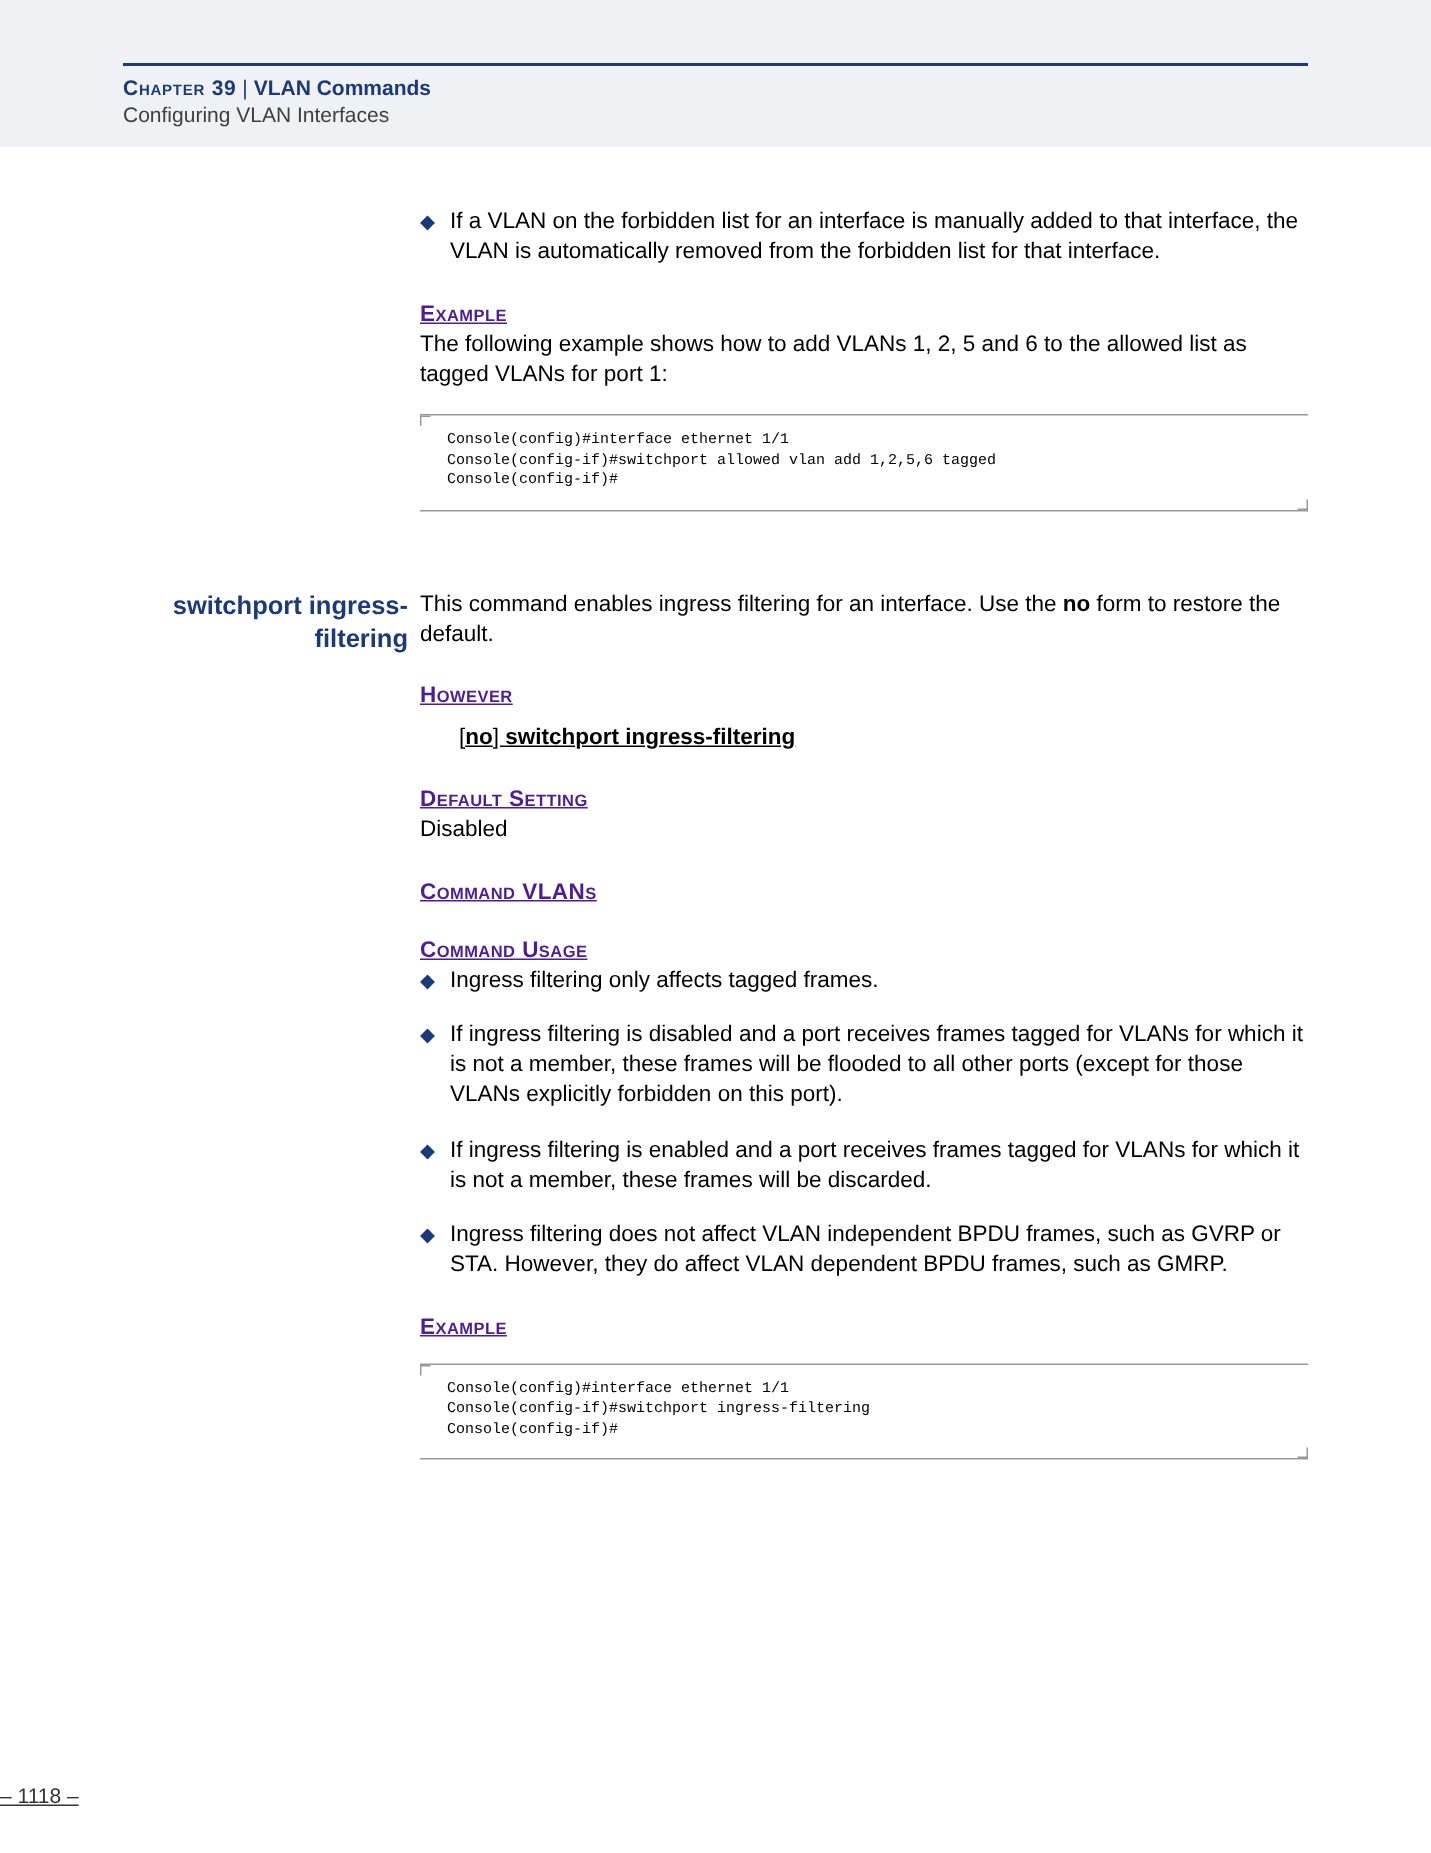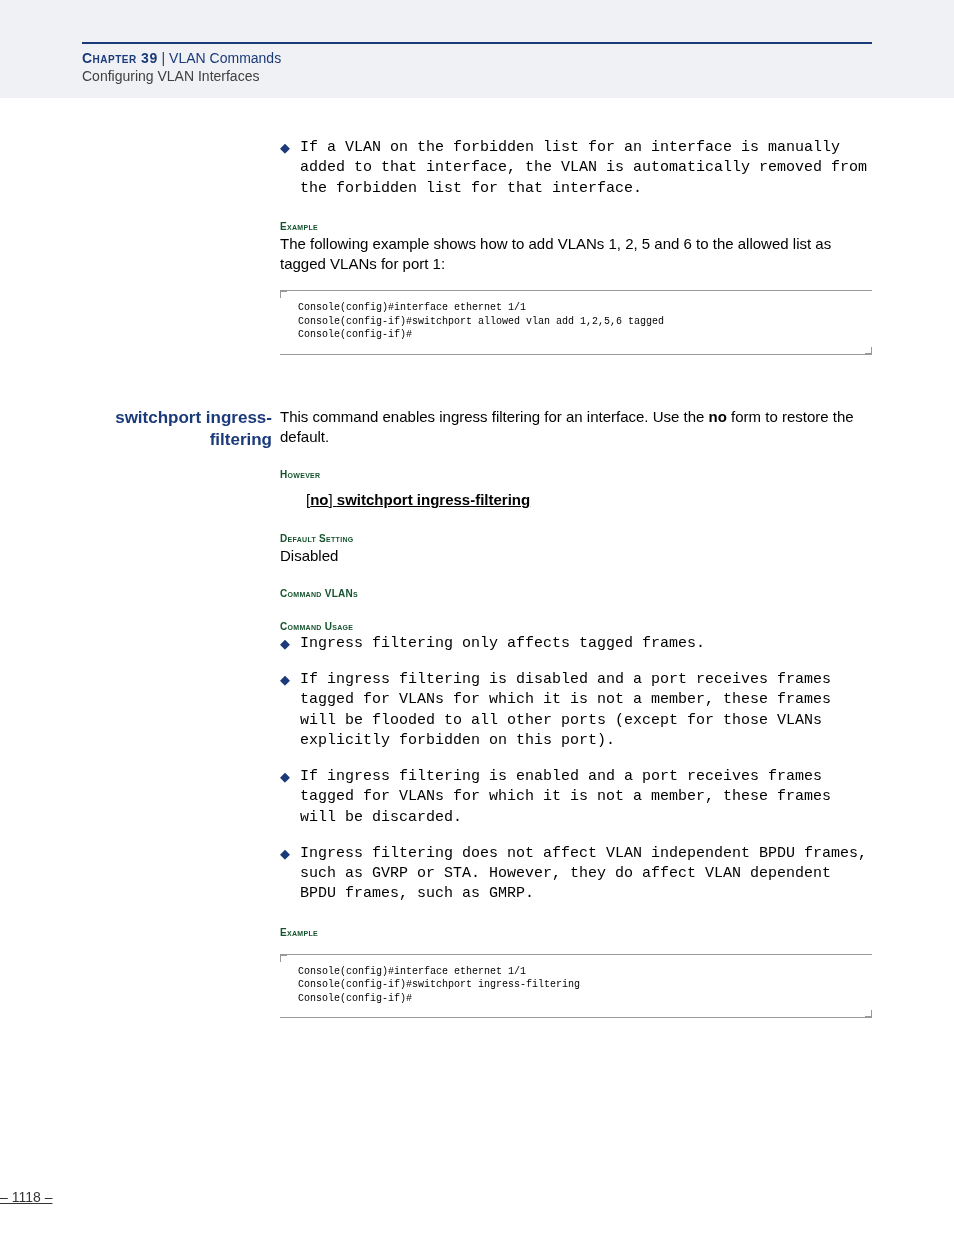--- a/index.html
+++ b/index.html
@@ -20,49 +20,50 @@
   .header-rule {
     border-top: 2px solid #1a3a7a;
     margin: 0 82px 6px 82px;
   }
   .header-text {
     margin-left: 82px;
     font-size: 14px;
   }
   .chapter-line { color: #1a3a7a; }
   .chapter-label { font-weight: bold; font-variant: small-caps; letter-spacing: 0.5px; }
-  .chapter-title { font-weight: normal; }
+  .chapter-title { font-weight: bold; }
   .subtitle { color: #404040; margin-top: 2px; }
   .content {
     padding: 40px 82px 0 82px;
     position: relative;
   }
   .body-col {
     margin-left: 198px;
   }
   .bullet-row {
     display: flex;
     margin-bottom: 16px;
   }
   .diamond {
     color: #1a3a7a;
     font-size: 13px;
     margin-right: 10px;
     margin-top: 2px;
     flex-shrink: 0;
   }
-  .bullet-text { line-height: 1.35; font-family: Liberation Mono, monospace; }
+  .bullet-text { line-height: 1.35; }
   .section-label {
-    color: #14532d;
+    color: #4c1d95;
     font-weight: bold;
     font-variant: small-caps;
     letter-spacing: 0.3px;
-    font-size: 10px;
+    font-size: 15px;
     margin-top: 22px;
     margin-bottom: 2px;
+    text-decoration: underline;
   }
   .para { line-height: 1.35; }
   .code-block {
     border-top: 1px solid #999;
     border-bottom: 1px solid #999;
     padding: 10px 0 12px 18px;
     margin-top: 16px;
     font-family: "Courier New", monospace;
     font-size: 10px;
     white-space: pre;

